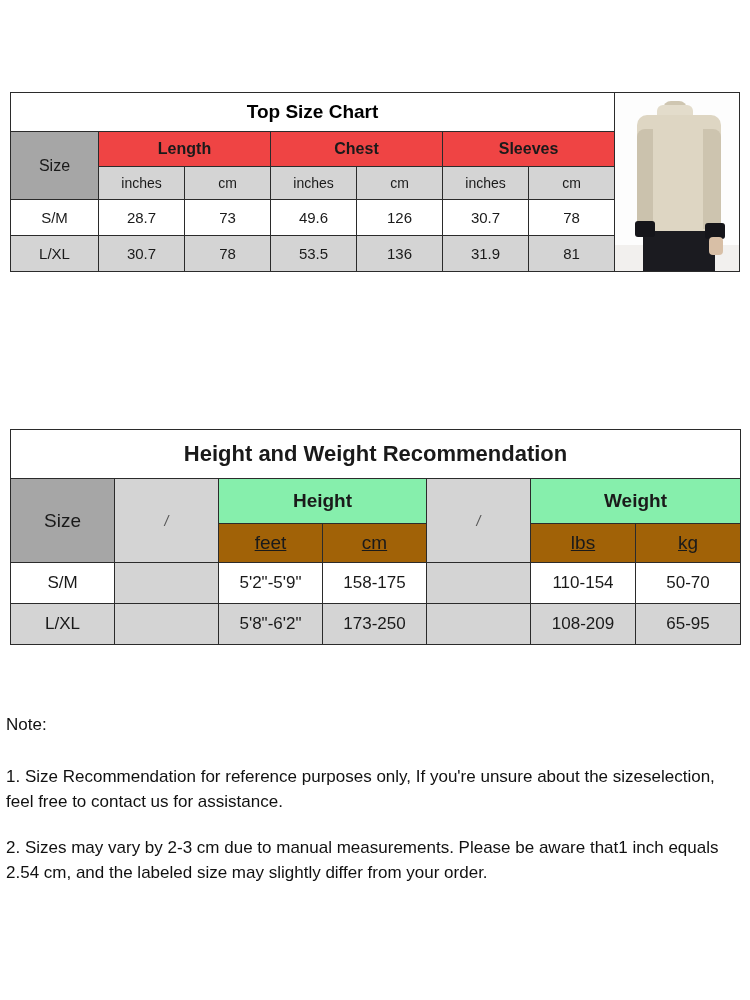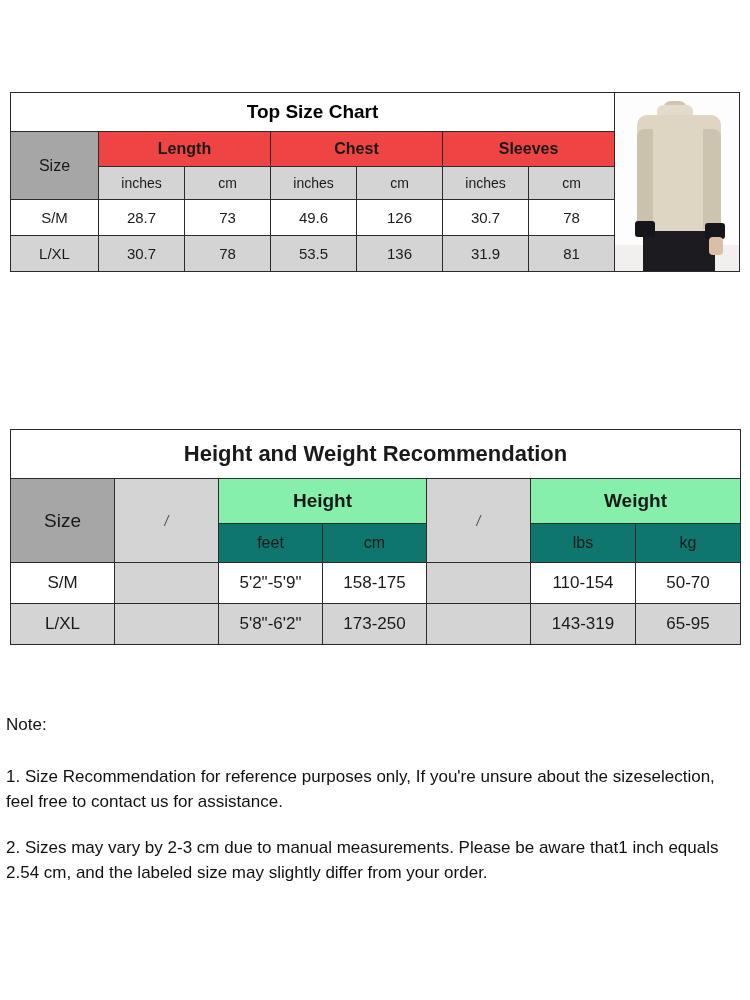--- a/index.html
+++ b/index.html
@@ -202,23 +202,24 @@
     font-weight: bold;
     background: #ffffff;
   }
   #hw-table .hdr {
     background: #86efac;
     font-size: 19px;
     font-weight: bold;
     height: 44px;
   }
   #hw-table .subhdr {
-    background: #0f766e;
-    font-size: 16px;
+    background: #a16207;
+    font-size: 19px;
     height: 38px;
+    text-decoration: underline;
   }
   #hw-table .slash {
     background: #d4d4d4;
     font-size: 14px;
     font-style: italic;
     color: #555;
   }
   #hw-table .sizecell {
     background: #a6a6a6;
     font-size: 19px;
@@ -361,21 +362,21 @@
         <td class="blank-grey"></td>
         <td>110-154</td>
         <td>50-70</td>
       </tr>
       <tr class="row-grey">
         <td>L/XL</td>
         <td class="blank-grey"></td>
         <td>5'8"-6'2"</td>
         <td>173-250</td>
         <td class="blank-grey"></td>
-        <td>143-319</td>
+        <td>108-209</td>
         <td>65-95</td>
       </tr>
     </tbody>
   </table>
 
   <div class="notes">
     <p class="note-head">Note:</p>
     <p>1. Size Recommendation for reference purposes only, If you're unsure about the sizeselection, feel free to contact us for assistance.</p>
     <p>2. Sizes may vary by 2-3 cm due to manual measurements. Please be aware that1 inch equals 2.54 cm, and the labeled size may slightly differ from your order.</p>
   </div>

